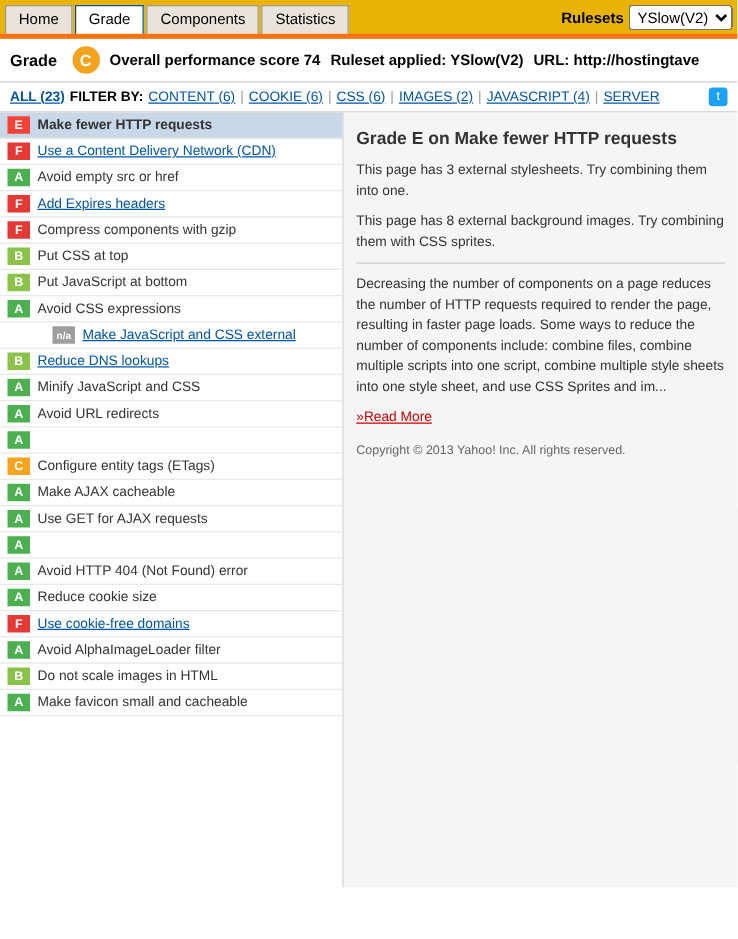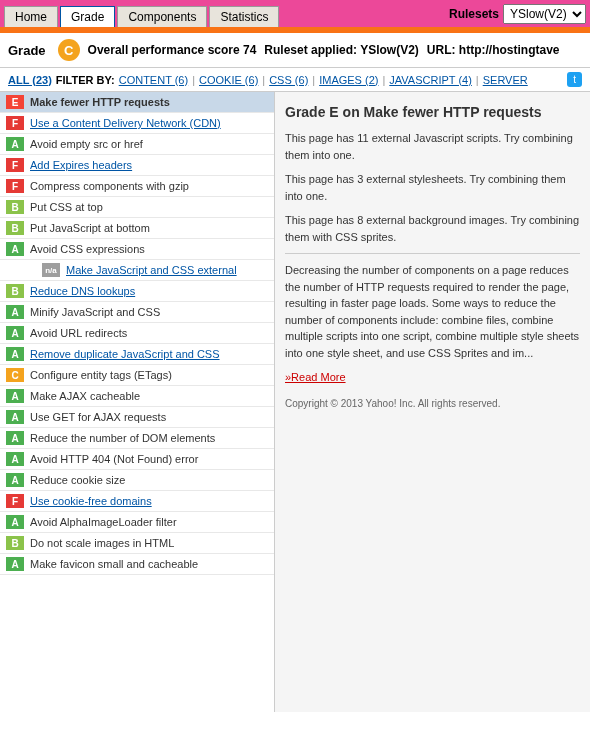--- a/index.html
+++ b/index.html
@@ -1,19 +1,19 @@
 <!DOCTYPE html>
 <html><head>
   <meta charset="utf-8">
   <style>
     * { margin: 0; padding: 0; box-sizing: border-box; }
     body { font-family: Arial, sans-serif; font-size: 12px; background: #fff; width: 590px; overflow-x: hidden; }
 
     
-    .tab-bar { display: flex; align-items: flex-end; background: #ec4899; border-bottom: 6px solid #f97316; padding: 4px 4px 0 4px; }
+    .tab-bar { display: flex; background: #eab308; border-bottom: 4px solid #f97316; padding: 4px 4px 0 4px; }
     .tab { padding: 3px 10px; border: 1px solid #999; border-bottom: none; background: #e8e4dc; cursor: pointer; font-size: 12px; margin-right: 2px; }
     .tab.active { background: #fff; border-color: #0055a5; color: #000; font-weight: normal; }
 
     .header-row { display: flex; align-items: center; padding: 6px 8px; border-bottom: 1px solid #ccc; gap: 8px; }
     .grade-circle { display: inline-flex; align-items: center; justify-content: center; width: 22px; height: 22px; border-radius: 50%; background: #f4a31e; color: #fff; font-weight: bold; font-size: 13px; margin-left: 4px; }
 
     .filter-bar { padding: 4px 8px; border-bottom: 1px solid #ccc; font-size: 11px; display: flex; align-items: center; gap: 4px; flex-wrap: wrap; }
     .filter-all { font-weight: bold; text-decoration: underline; color: #0055a5; cursor: pointer; }
     .filter-label { font-weight: bold; }
     .filter-link { color: #0055a5; text-decoration: underline; cursor: pointer; }
@@ -130,37 +130,35 @@
       <div class="rule-item">
         <span class="grade-badge" style="background: rgb(76, 175, 80); color: rgb(255, 255, 255); font-size: 10px;">A</span>
         <span class="rule-text">Minify JavaScript and CSS</span>
       </div>
       <div class="rule-item">
         <span class="grade-badge" style="background: rgb(76, 175, 80); color: rgb(255, 255, 255); font-size: 10px;">A</span>
         <span class="rule-text">Avoid URL redirects</span>
       </div>
       <div class="rule-item">
         <span class="grade-badge" style="background: rgb(76, 175, 80); color: rgb(255, 255, 255); font-size: 10px;">A</span>
-        <span class="rule-text link-style">Remove duplicate JavaScript and CSS</span>
       </div>
       <div class="rule-item">
         <span class="grade-badge" style="background: rgb(244, 163, 30); color: rgb(255, 255, 255); font-size: 10px;">C</span>
         <span class="rule-text">Configure entity tags (ETags)</span>
       </div>
       <div class="rule-item">
         <span class="grade-badge" style="background: rgb(76, 175, 80); color: rgb(255, 255, 255); font-size: 10px;">A</span>
         <span class="rule-text">Make AJAX cacheable</span>
       </div>
       <div class="rule-item">
         <span class="grade-badge" style="background: rgb(76, 175, 80); color: rgb(255, 255, 255); font-size: 10px;">A</span>
         <span class="rule-text">Use GET for AJAX requests</span>
       </div>
       <div class="rule-item">
         <span class="grade-badge" style="background: rgb(76, 175, 80); color: rgb(255, 255, 255); font-size: 10px;">A</span>
-        <span class="rule-text">Reduce the number of DOM elements</span>
       </div>
       <div class="rule-item">
         <span class="grade-badge" style="background: rgb(76, 175, 80); color: rgb(255, 255, 255); font-size: 10px;">A</span>
         <span class="rule-text">Avoid HTTP 404 (Not Found) error</span>
       </div>
       <div class="rule-item">
         <span class="grade-badge" style="background: rgb(76, 175, 80); color: rgb(255, 255, 255); font-size: 10px;">A</span>
         <span class="rule-text">Reduce cookie size</span>
       </div>
       <div class="rule-item">
@@ -176,21 +174,20 @@
         <span class="rule-text">Do not scale images in HTML</span>
       </div>
       <div class="rule-item">
         <span class="grade-badge" style="background: rgb(76, 175, 80); color: rgb(255, 255, 255); font-size: 10px;">A</span>
         <span class="rule-text">Make favicon small and cacheable</span>
       </div>
     </div>
   <div class="right-panel">
     <div class="right-title">Grade E on Make fewer HTTP requests</div>
     <div class="right-content">
-      <p>This page has 11 external Javascript scripts. Try combining them into one.</p>
       <p>This page has 3 external stylesheets. Try combining them into one.</p>
       <p>This page has 8 external background images. Try combining them with CSS sprites.</p>
       <hr class="divider">
       <p>Decreasing the number of components on a page reduces the number of HTTP requests required to render the page, resulting in faster page loads. Some ways to reduce the number of components include: combine files, combine multiple scripts into one script, combine multiple style sheets into one style sheet, and use CSS Sprites and im...</p>
       <a class="read-more">»Read More</a>
     </div>
     <div class="copyright">Copyright © 2013 Yahoo! Inc. All rights reserved.</div>
   </div>
 </div>
 

